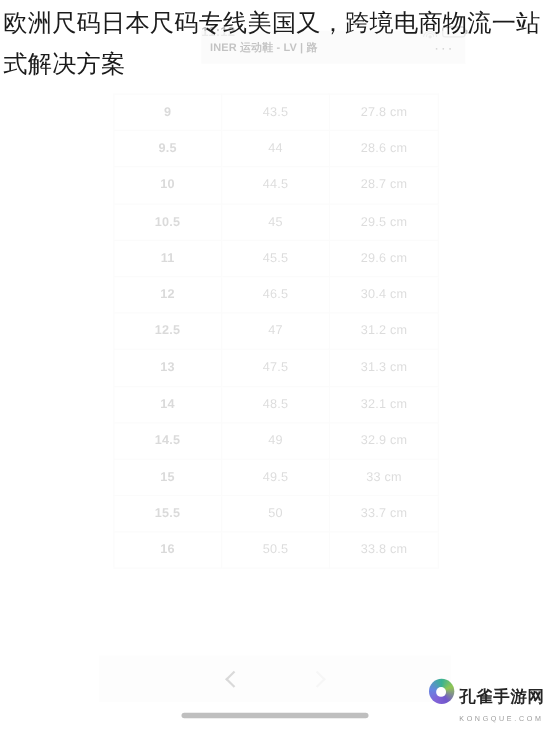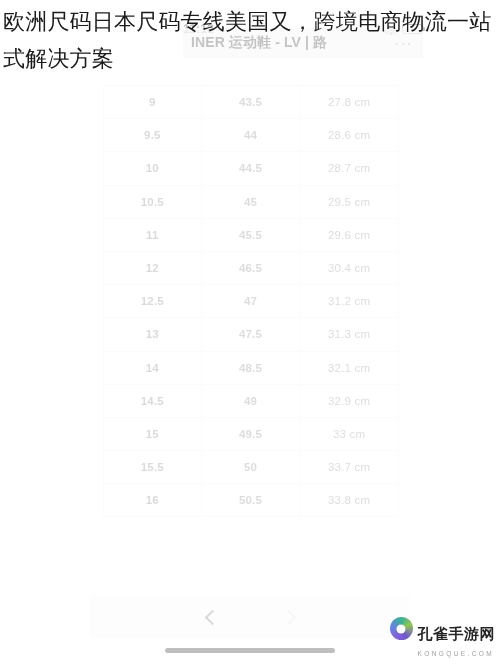--- a/index.html
+++ b/index.html
@@ -89,21 +89,21 @@
   .page-header {
     position:absolute;
     left:183px; top:28px;
     width:240px; height:30px;
     display:flex;
     align-items:center;
     background:rgba(236,236,236,0.75);
     padding:0 10px 0 8px;
   }
   .page-header-title {
-    font-size:14px;
+    font-size:10px;
     font-weight:600;
     color:#3d3d3d;
     white-space:nowrap;
     overflow:hidden;
     text-overflow:clip;
     letter-spacing:0.1px;
   }
   .page-header-more {
     margin-left:auto;
     font-size:14px;
@@ -130,21 +130,21 @@
     font-size:11.5px;
     color:#4a4a4a;
     letter-spacing:0.2px;
     font-family:"Liberation Sans", sans-serif;
   }
   .size-table td.c-us {
     width:98px;
     font-weight:700;
     color:#3a3a3a;
   }
-  .size-table td.c-eu { width:99px;font-weight:bold; }
+  .size-table td.c-eu { width:99px; }
   .size-table td.c-len { width:99px; }
 
   
   .nav-bar {
     position:absolute;
     left:90px; top:596px;
     width:320px; height:42px;
     background:#f2f2f2;
     opacity:0.55;
     display:flex;

